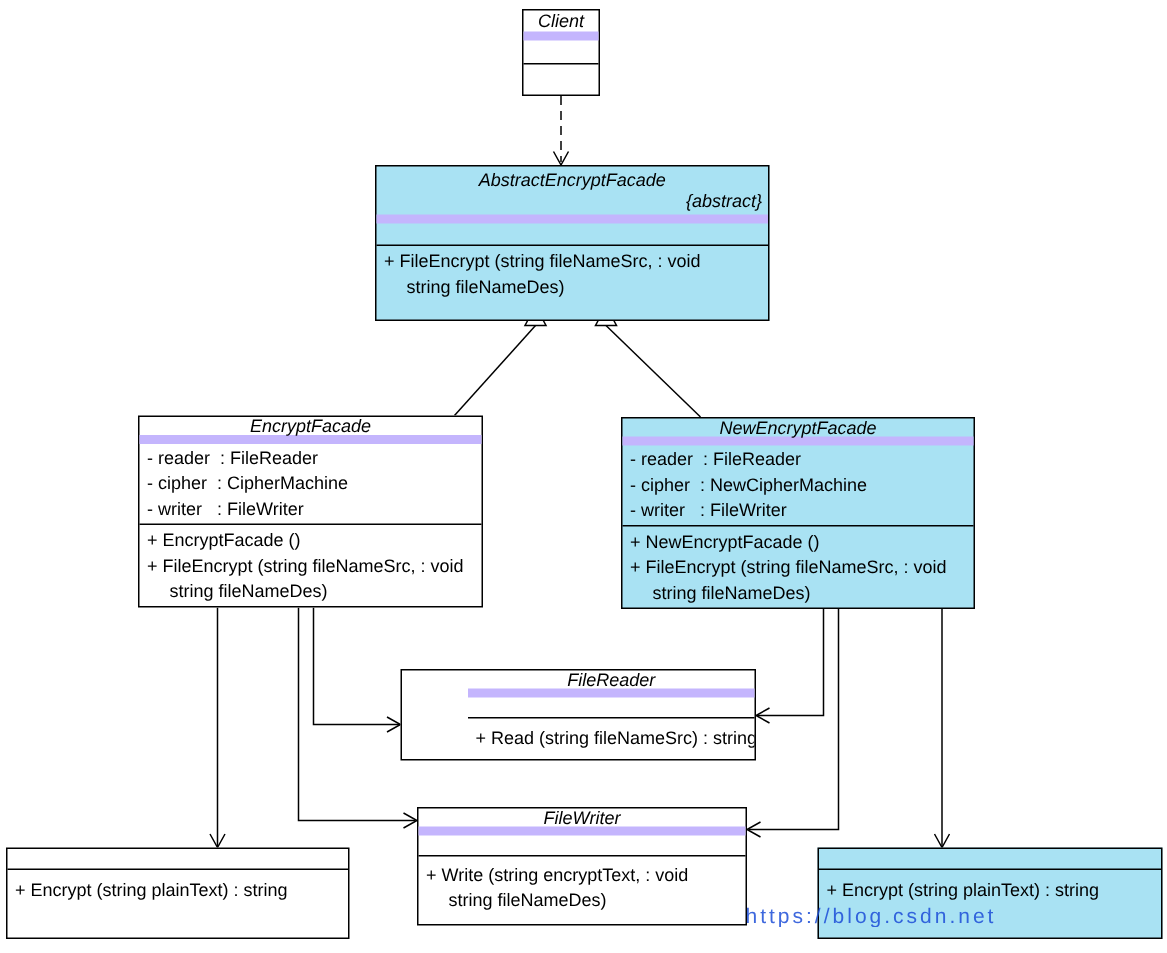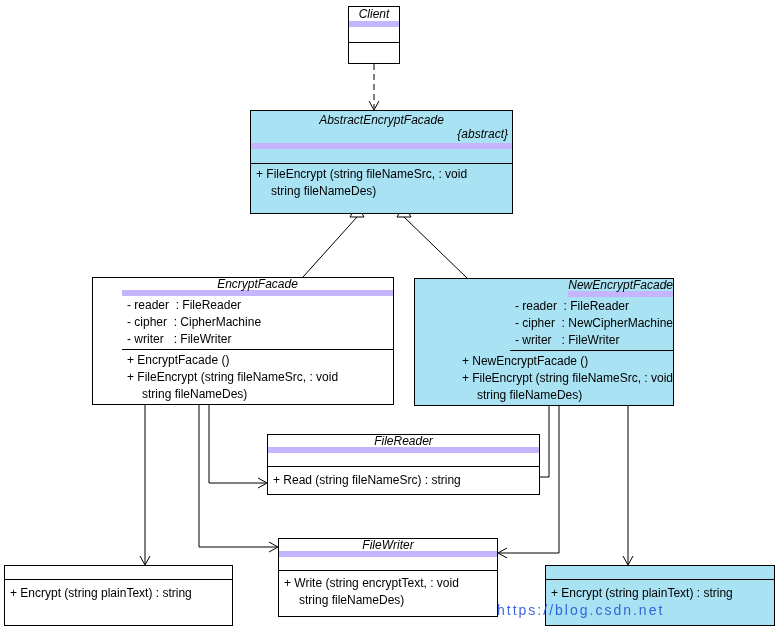--- a/index.html
+++ b/index.html
@@ -80,53 +80,53 @@
       <div class="nm">AbstractEncryptFacade</div>
       <div class="stereotype">{abstract}</div>
     </div>
     <div class="attrs" style="height:15px;"></div>
     <div class="methods">
       <div class="member">+ FileEncrypt (string fileNameSrc, : void</div>
       <div class="member cont">string fileNameDes)</div>
     </div>
   </div>
 
-  <div class="uml-class" style="left:92px;top:277px;width:302px;height:128px;padding-left:29px;">
+  <div class="uml-class" style="left:92px;top:277px;width:230px;height:128px;">
     <div class="cname" style="height:18px;">
       <div class="nm">EncryptFacade</div>
     </div>
     <div class="attrs" style="height:54px;">
       <div class="member">- reader  : FileReader</div>
       <div class="member">- cipher  : CipherMachine</div>
       <div class="member">- writer   : FileWriter</div>
     </div>
     <div class="methods">
       <div class="member">+ EncryptFacade ()</div>
       <div class="member">+ FileEncrypt (string fileNameSrc, : void</div>
       <div class="member cont">string fileNameDes)</div>
     </div>
   </div>
 
-  <div class="uml-class hl" style="left:414px;top:278px;width:260px;height:128px;align-items:flex-end;">
+  <div class="uml-class hl" style="left:414px;top:278px;width:236px;height:128px;">
     <div class="cname" style="height:18px;">
       <div class="nm">NewEncryptFacade</div>
     </div>
     <div class="attrs" style="height:54px;">
       <div class="member">- reader  : FileReader</div>
       <div class="member">- cipher  : NewCipherMachine</div>
       <div class="member">- writer   : FileWriter</div>
     </div>
     <div class="methods">
       <div class="member">+ NewEncryptFacade ()</div>
       <div class="member">+ FileEncrypt (string fileNameSrc, : void</div>
       <div class="member cont">string fileNameDes)</div>
     </div>
   </div>
 
-  <div class="uml-class" style="left:267px;top:434px;width:273px;height:61px;">
+  <div class="uml-class" style="left:267px;top:446px;width:237px;height:61px;padding-left:44px;">
     <div class="cname" style="height:18px;">
       <div class="nm">FileReader</div>
     </div>
     <div class="attrs" style="height:14px;"></div>
     <div class="methods" style="padding-top:5px;">
       <div class="member">+ Read (string fileNameSrc) : string</div>
     </div>
   </div>
 
   <div class="uml-class" style="left:278px;top:538px;width:220px;height:79px;">

